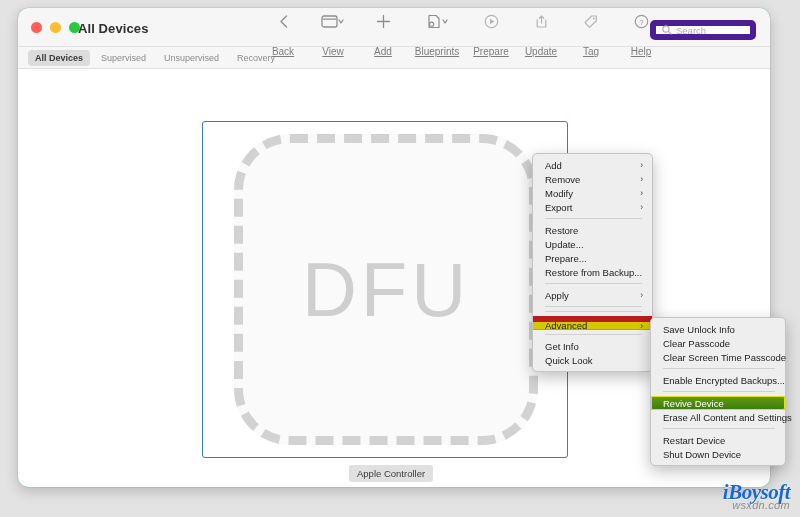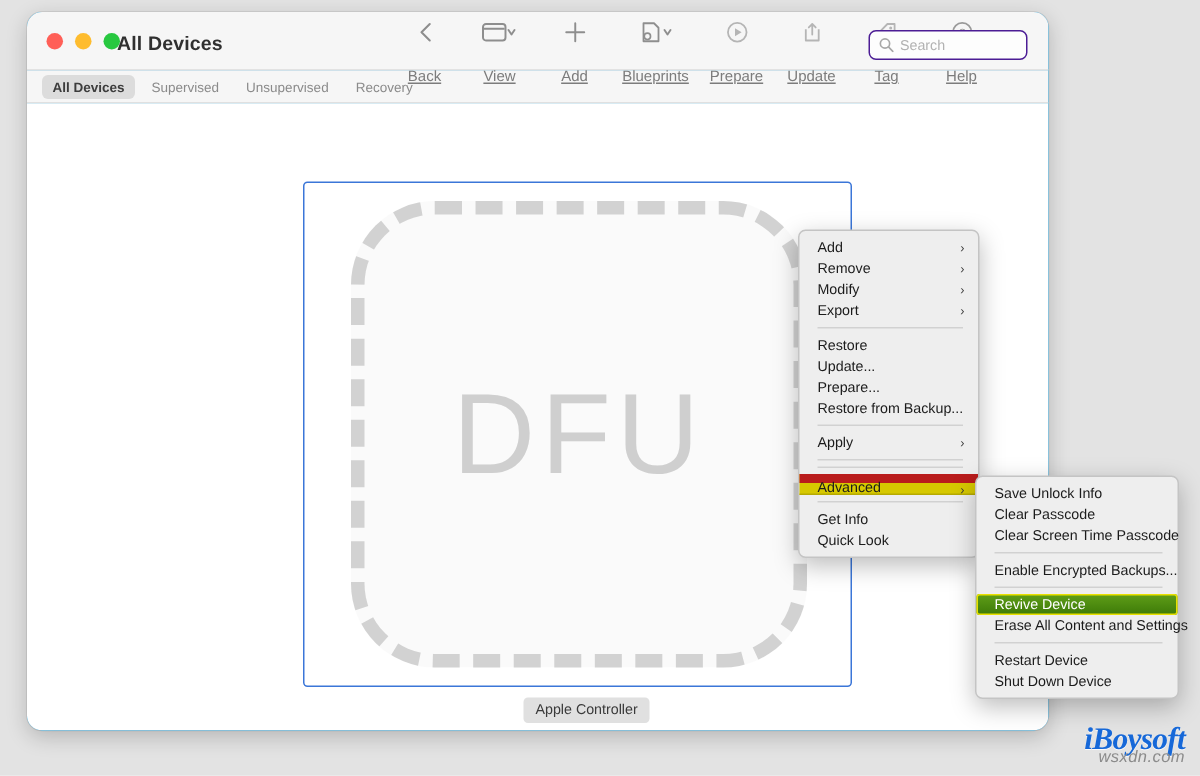--- a/index.html
+++ b/index.html
@@ -8,22 +8,22 @@
     background: #e3e3e3;
     font-family: "Liberation Sans", sans-serif;
     overflow: hidden;
   }
   #root { position: relative; width: 800px; height: 517px; }
 
   
   .window {
     position: absolute;
     left: 18px; top: 8px;
-    width: 681px; height: 479px;
-    background: #0ea5e9;
+    width: 752px; height: 479px;
+    background: #22c55e;
     border-radius: 10px;
     box-shadow: 0 4px 14px rgba(0,0,0,0.20), 0 0 0 0.5px rgba(0,0,0,0.10);
     overflow: hidden;
   }
 
   
   .titlebar {
     position: relative;
     height: 39px;
     background: #f6f6f6;
@@ -59,21 +59,21 @@
     color: #8e8e8e;
   }
   .tb-lab {
     font-size: 10px; color: #7c7c7c; margin-top: 16px;
     white-space: nowrap;
     text-decoration: underline;
   }
   .search-wrap {
     position: absolute; right: 14px; top: 12px;
     width: 106px; height: 20px;
-    border: 1px solid #4c1d95; border-radius: 5px;
+    border: 6px solid #4c1d95; border-radius: 5px;
     background: #fdfdfd;
     display: flex; align-items: center; padding: 0 6px; gap: 4px;
   }
   .search-ico { color: #a8a8a8; display: flex; }
   .search-inp {
     border: none; outline: none; background: transparent;
     font-size: 9.5px; color: #555; width: 100%;
     font-family: "Liberation Sans", sans-serif;
   }
   .search-inp::placeholder { color: #b2b2b2; }

